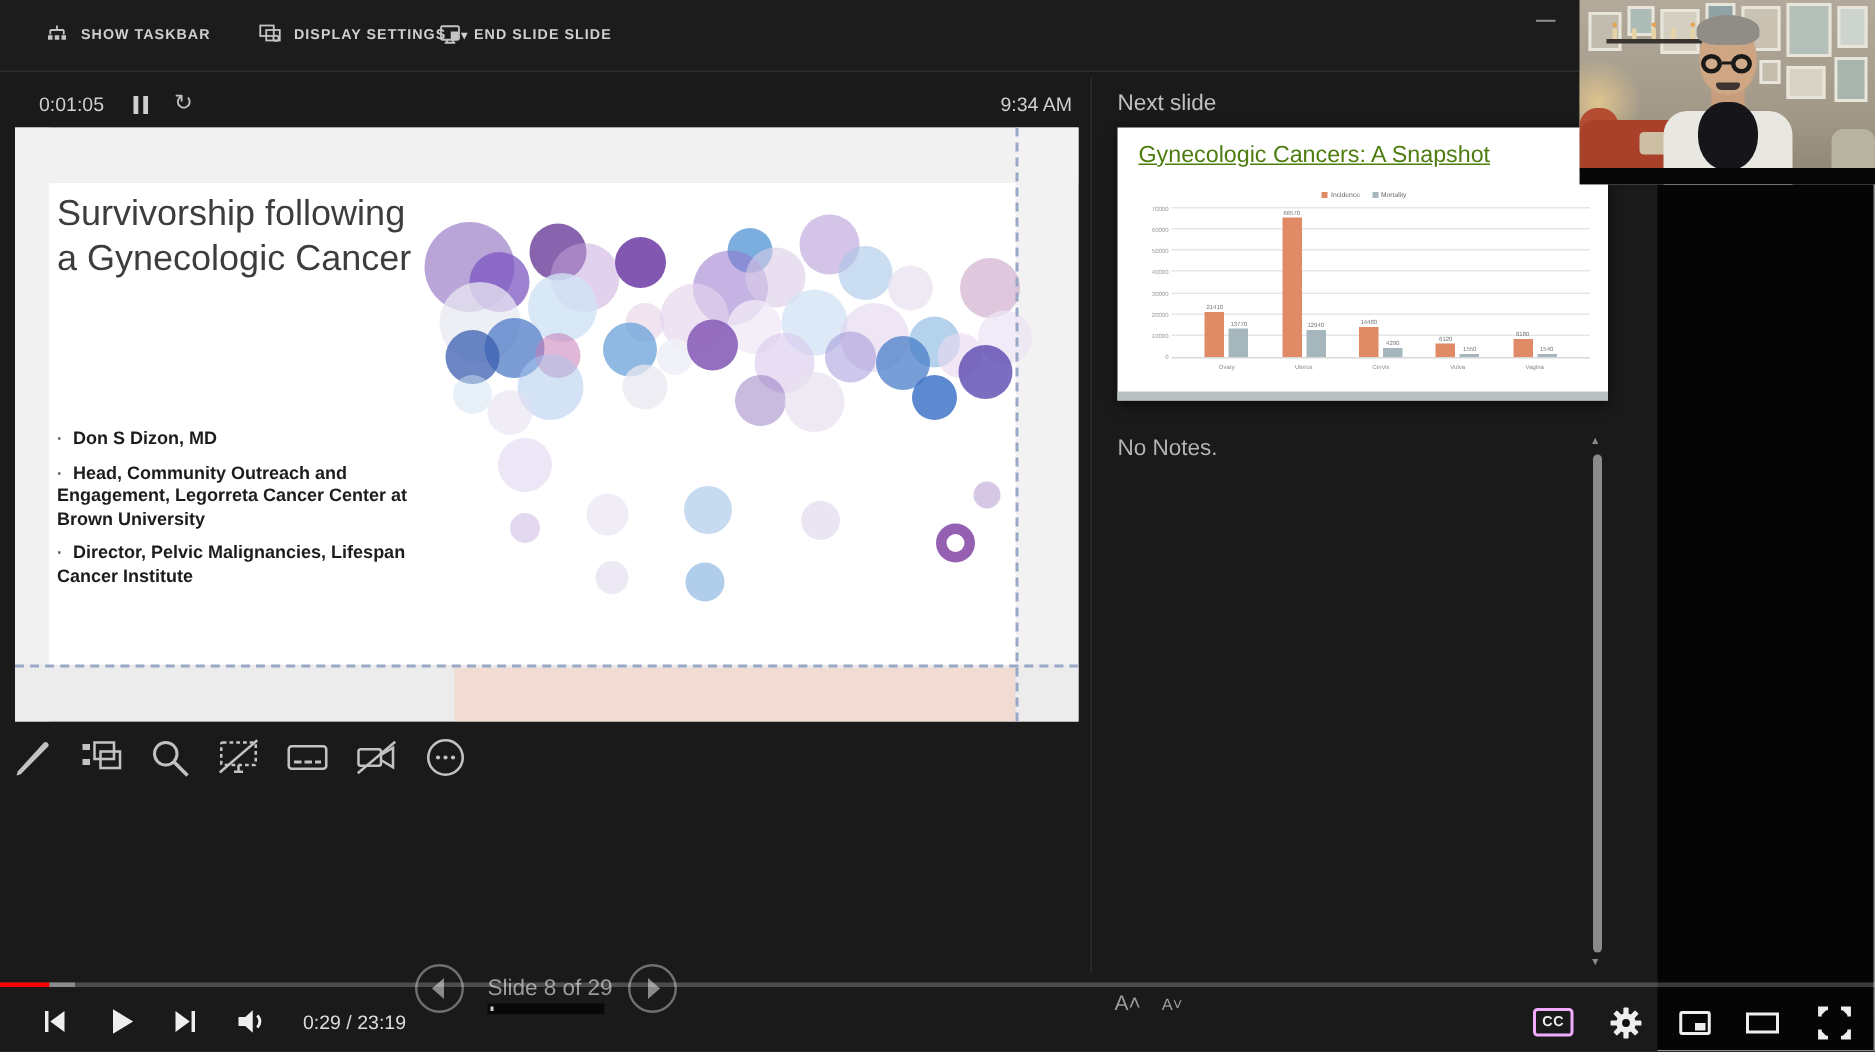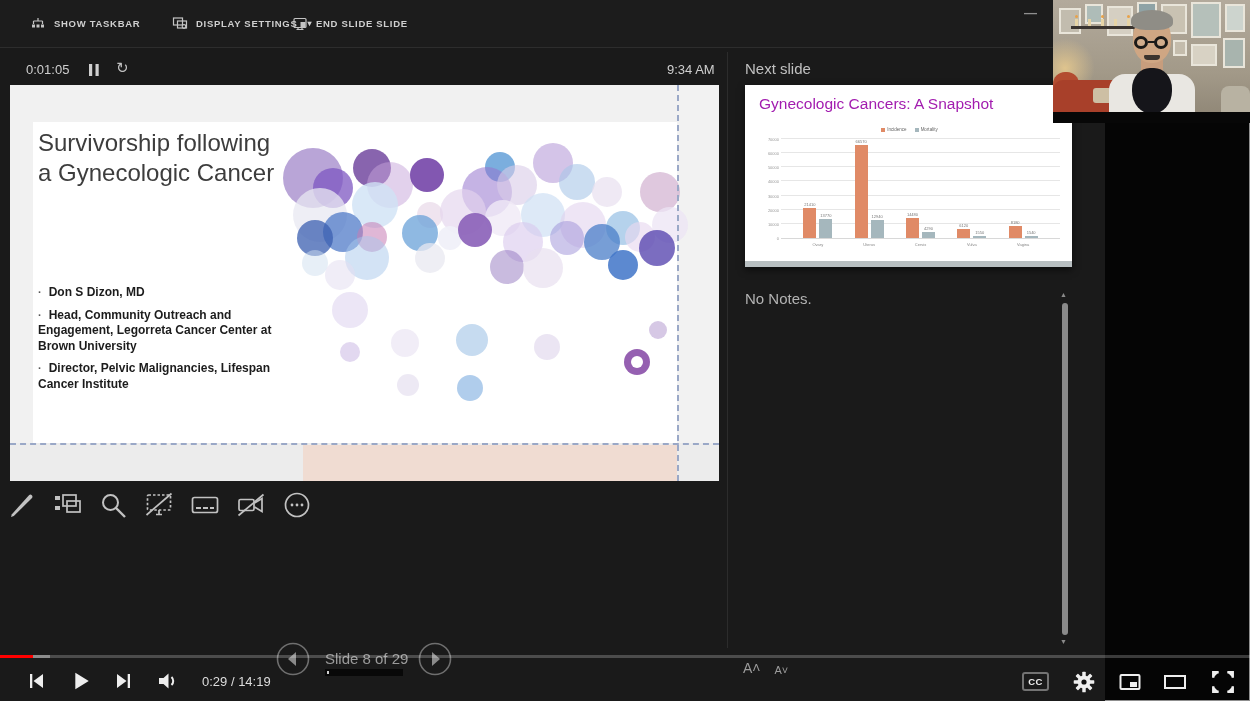--- a/index.html
+++ b/index.html
@@ -55,21 +55,21 @@
   .nav-circle { width:34px; height:34px; }
   #nav-prev { left:276px; top:642px; }
   #nav-next { left:418px; top:642px; }
   #nav-label { left:325px; top:650px; font-size:15px; color:#9a9a9a; }
   #media-bar { left:325px; top:669px; width:78px; height:7px; background:#080808; }
   #media-bar .tick { position:absolute; left:2px; top:2px; width:2px; height:3px; background:#cfcfcf; }
 
   
   #next-slide-label { left:745px; top:60px; font-size:15px; color:#c0c0c0; }
   #thumb { left:745px; top:85px; width:327px; height:182px; background:#ffffff; box-shadow:0 3px 7px rgba(0,0,0,.55); }
-  #thumb-title { position:absolute; left:14px; top:10px; font-size:15.5px; color:#a21caf; white-space:nowrap; }
+  #thumb-title { position:absolute; left:14px; top:10px; font-size:15.5px; color:#4d7c0f; white-space:nowrap;text-decoration:underline; }
   #thumb-strip { position:absolute; left:0; bottom:0; width:327px; height:6px; background:#b8bfc1; }
   #chart { position:absolute; left:10px; top:46px; width:309px; height:120px; }
   #chart-legend { position:absolute; left:0; top:-4px; width:100%; text-align:center; font-size:4.5px; color:#666; }
   .legitem { margin:0 4px; }
   .legswatch { display:inline-block; width:4px; height:4px; margin-right:2px; vertical-align:middle; }
   #plot { position:absolute; left:26px; right:4px; top:8px; height:100px; border-bottom:1px solid #d8d8d8; }
   .gridline { position:absolute; left:0; width:100%; height:1px; background:#e6e6e6; }
   .ytick { position:absolute; left:-24px; width:22px; text-align:right; font-size:4px; color:#999; transform:translateY(50%); }
   #chart-groups { position:absolute; left:0; top:0; width:100%; height:100%; display:flex; justify-content:space-evenly; align-items:flex-end; }
   .bargroup { position:relative; display:flex; align-items:flex-end; gap:3px; height:100%; }
@@ -110,21 +110,21 @@
 
   
   #yt-progress { left:0; top:655px; width:1250px; height:3px; background:rgba(255,255,255,.22); z-index:30; }
   #yt-red { position:absolute; left:0; top:0; height:3px; }
   #yt-buffer { position:absolute; top:0; height:3px; background:#8c8c8c; }
   .yt-ctl { z-index:31; }
   .yt-ctl svg { fill:#eeeeee; }
   #ctl-prev { left:24px; top:669px; } #ctl-play { left:66px; top:667px; } #ctl-next { left:112px; top:669px; }
   #ctl-volume { left:156px; top:669px; }
   #yt-time { left:202px; top:674px; font-size:13px; color:#dddddd; z-index:31; }
-  #ctl-cc { left:1022px; top:672px; width:27px; height:19px; border:2px solid #737373; border-radius:3px;
+  #ctl-cc { left:1022px; top:672px; width:27px; height:19px; border:2px solid #f0abfc; border-radius:3px;
             color:#eee; font-size:9.5px; font-weight:bold; letter-spacing:.5px; display:flex; align-items:center; justify-content:center; }
   #ctl-gear { left:1071px; top:669px; } #ctl-mini { left:1118px; top:670px; }
   #ctl-theater { left:1163px; top:670px; } #ctl-full { left:1210px; top:669px; }
 </style>
 </head>
 <body>
 
 <div id="stage">
 
   <div class="abs" id="presenter">
@@ -468,21 +468,21 @@
     <svg width="24" height="24" viewBox="0 0 24 24">
         <path d="M5 5 L14.5 12 L5 19 z M15.7 5 h2.3 v14 h-2.3 z"></path>
       </svg>
   </div>
   <div class="abs yt-ctl" id="ctl-volume">
     <svg width="24" height="24" viewBox="0 0 24 24">
         <path d="M3 9 h4.5 l5-4.5 v15 l-5-4.5 H3 z"></path>
         <path d="M15.5 8 a5.5 5.5 0 0 1 0 8" fill="none" stroke="#eee" stroke-width="2"></path>
       </svg>
   </div>
-  <div class="abs" id="yt-time">0:29 / 14:19</div>
+  <div class="abs" id="yt-time">0:29 / 23:19</div>
 
   <div class="abs yt-ctl" id="ctl-cc">CC</div>
   <div class="abs yt-ctl" id="ctl-gear">
     <svg width="26" height="26" viewBox="0 0 24 24">
       <g transform="translate(12,12)">
         <g id="teeth" fill="#eee">
           <rect x="-1.6" y="-9.5" width="3.2" height="4.5" rx="0.6"></rect>
           <rect x="-1.6" y="-9.5" width="3.2" height="4.5" rx="0.6" transform="rotate(45)"></rect>
           <rect x="-1.6" y="-9.5" width="3.2" height="4.5" rx="0.6" transform="rotate(90)"></rect>
           <rect x="-1.6" y="-9.5" width="3.2" height="4.5" rx="0.6" transform="rotate(135)"></rect>

